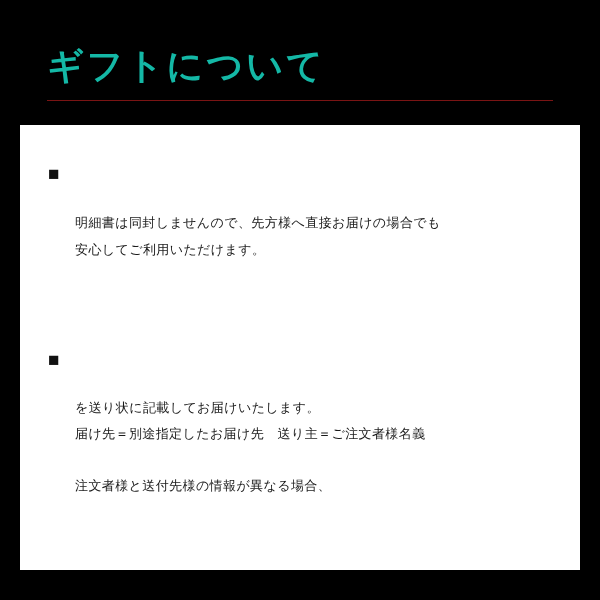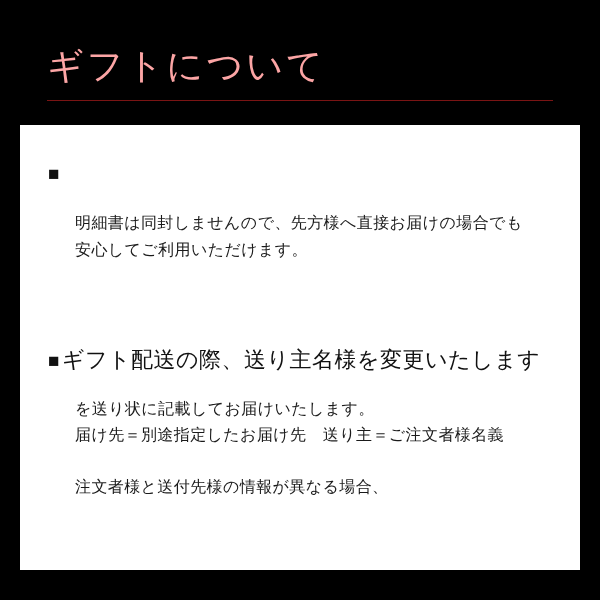--- a/index.html
+++ b/index.html
@@ -22,25 +22,25 @@
     position: absolute;
     left: 0;
     top: 0;
     width: 600px;
     height: 104px;
   }
   .header-title {
     position: absolute;
     left: 47px;
     top: 44px;
-    color: #fca5a5;
+    color: #14b8a6;
     font-size: 36px;
     line-height: 44px;
     letter-spacing: 3px;
-    font-weight: 400;
+    font-weight: 700;
     white-space: nowrap;
     font-family: "Liberation Serif", "DejaVu Serif", serif;
   }
   .header-rule {
     position: absolute;
     left: 47px;
     top: 100px;
     width: 506px;
     height: 1px;
     background: #7a1414;
@@ -77,21 +77,21 @@
   .sec-heading .marker {
     font-size: 19px;
     line-height: 30px;
     margin-right: 2px;
     color: #111111;
   }
 
   .body-block {
     padding-left: 55px;
     color: #1a1a1a;
-    font-size: 16px;
+    font-size: 13px;
     line-height: 27px;
     letter-spacing: 0.4px;
     white-space: nowrap;
   }
   .body-block.indent-note { padding-left: 55px; }
   .body-block .sub { padding-left: 22px; display: block; }
 
   .gap-sm { height: 14px; }
   .gap-md { height: 20px; }
   .gap-lg { height: 26px; }
@@ -119,21 +119,20 @@
       <div class="body-block">
         <span class="line">明細書は同封しませんので、先方様へ直接お届けの場合でも</span>
         <span class="line">安心してご利用いただけます。</span>
       </div>
       <div class="gap-sm"></div>
     </div>
 
     <div class="section section-2">
       <div class="sec-heading">
         <span class="marker">■</span>
-        <span>ギフト配送の際、送り主名様を変更いたします</span>
       </div>
       <div class="gap-md"></div>
       <div class="body-block tight">
         <span class="line">を送り状に記載してお届けいたします。</span>
         <span class="line">届け先＝別途指定したお届け先　送り主＝ご注文者様名義</span>
       </div>
       <div class="gap-lg"></div>
       <div class="body-block tight">
         <span class="line">注文者様と送付先様の情報が異なる場合、</span>
       </div>

